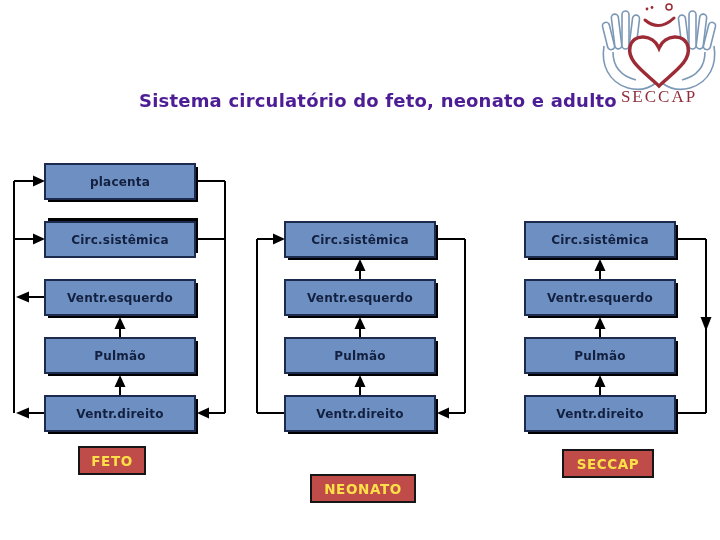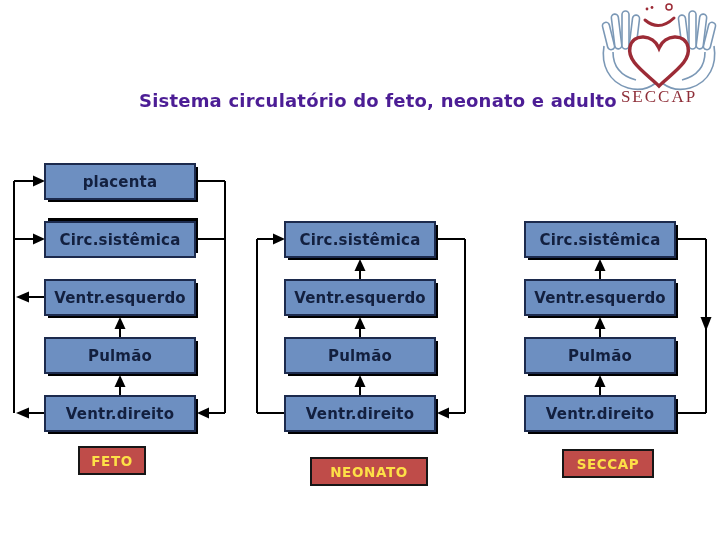--- a/index.html
+++ b/index.html
@@ -8,21 +8,21 @@
     font-family:"DejaVu Sans","Liberation Sans",sans-serif;
   }
   .title{
     position:absolute;left:103px;top:90px;
     font-size:18px;font-weight:bold;color:#4c1d95;letter-spacing:0.2px;
     white-space:nowrap;z-index:4;margin-left:36px;
   }
   .bluebox{
     position:absolute;box-sizing:border-box;width:152px;height:37px;
     background:#6d8fc1;border:2px solid #1c2a4d;
-    color:#13203f;font-weight:bold;font-size:15px;letter-spacing:0.2px;
+    color:#13203f;font-weight:bold;font-size:12px;letter-spacing:0.2px;
     display:flex;align-items:center;justify-content:center;
     z-index:2;box-shadow:3px 3px 0 -1px #000;
   }
   .shadow-up{box-shadow:3px -4px 0 -1px #000;}
   .redlabel{
     position:absolute;box-sizing:border-box;height:29px;
     background:#bf4c49;border:2px solid #161616;
     color:#fde047;font-weight:bold;font-size:13.5px;letter-spacing:0.6px;
     display:flex;align-items:center;justify-content:center;z-index:2;
   }
@@ -80,21 +80,21 @@
   <div class="bluebox" style="left:284px;top:279px">Ventr.esquerdo</div>
   <div class="bluebox" style="left:284px;top:337px">Pulmão</div>
   <div class="bluebox" style="left:284px;top:395px">Ventr.direito</div>
 
   <div class="bluebox" style="left:524px;top:221px">Circ.sistêmica</div>
   <div class="bluebox" style="left:524px;top:279px">Ventr.esquerdo</div>
   <div class="bluebox" style="left:524px;top:337px">Pulmão</div>
   <div class="bluebox" style="left:524px;top:395px">Ventr.direito</div>
 
   <div class="redlabel" style="left:78px;top:446px;width:68px">FETO</div>
-  <div class="redlabel" style="left:310px;top:457px;width:118px">NEONATO</div>
+  <div class="redlabel" style="left:310px;top:474px;width:106px">NEONATO</div>
   <div class="redlabel" style="left:562px;top:449px;width:92px">SECCAP</div>
 
   <svg class="logo" width="118" height="104" viewBox="0 0 118 104">
     <g stroke="#7b98b6" stroke-width="1.6" fill="#ffffff">
       <rect x="5" y="20" width="7" height="28" rx="3.5" transform="rotate(-14 8.5 34)"></rect>
       <rect x="13" y="12" width="7" height="35" rx="3.5" transform="rotate(-7 16.5 29)"></rect>
       <rect x="22" y="9" width="7" height="38" rx="3.5"></rect>
       <rect x="31" y="13" width="7" height="33" rx="3.5" transform="rotate(7 34.5 29)"></rect>
       <path d="M4,44 C1,62 8,80 28,86 C42,90 54,85 60,76" fill="none"></path>
       <path d="M13,50 C13,64 21,74 36,78" fill="none"></path>

